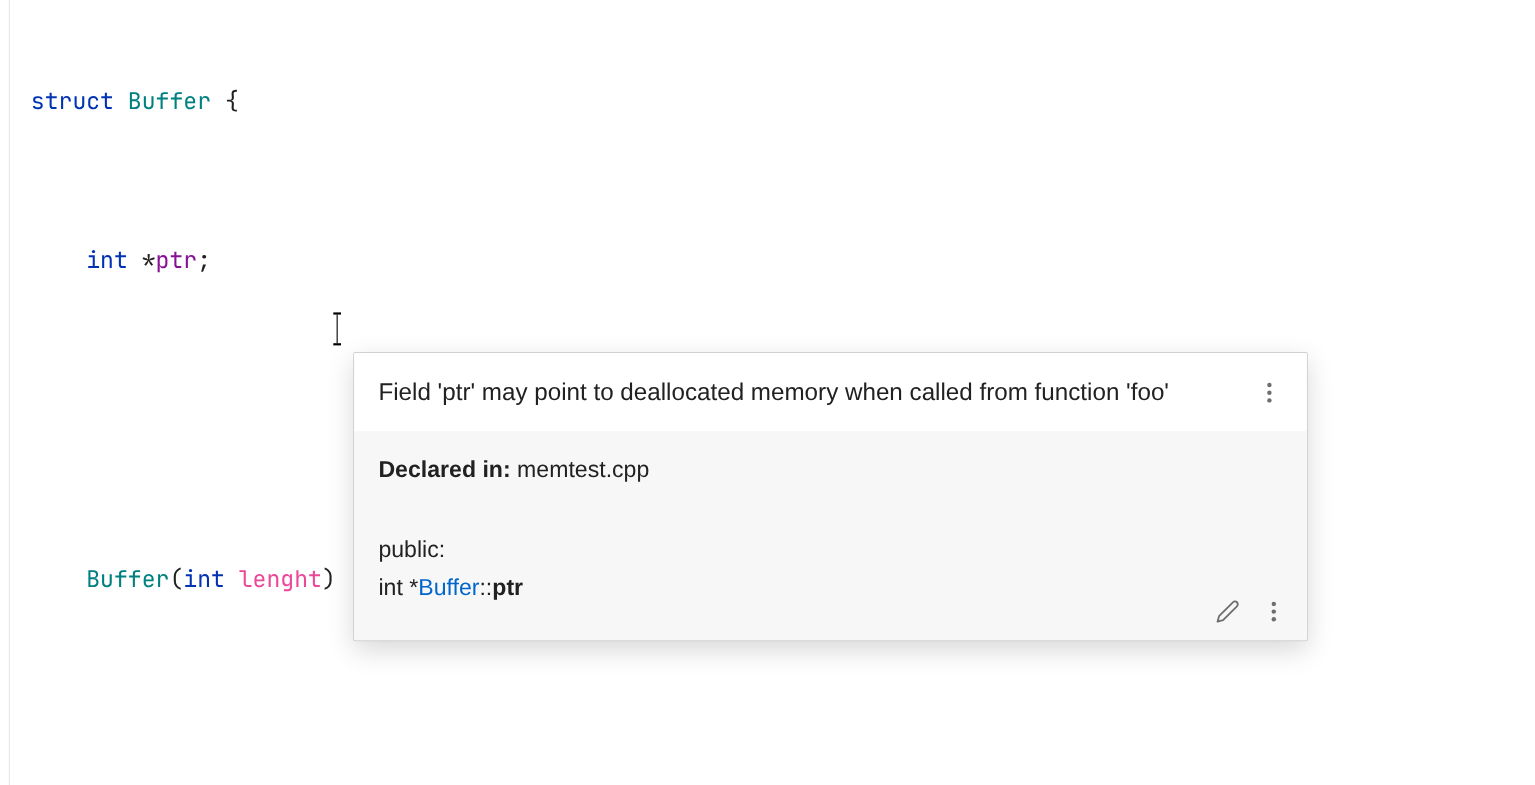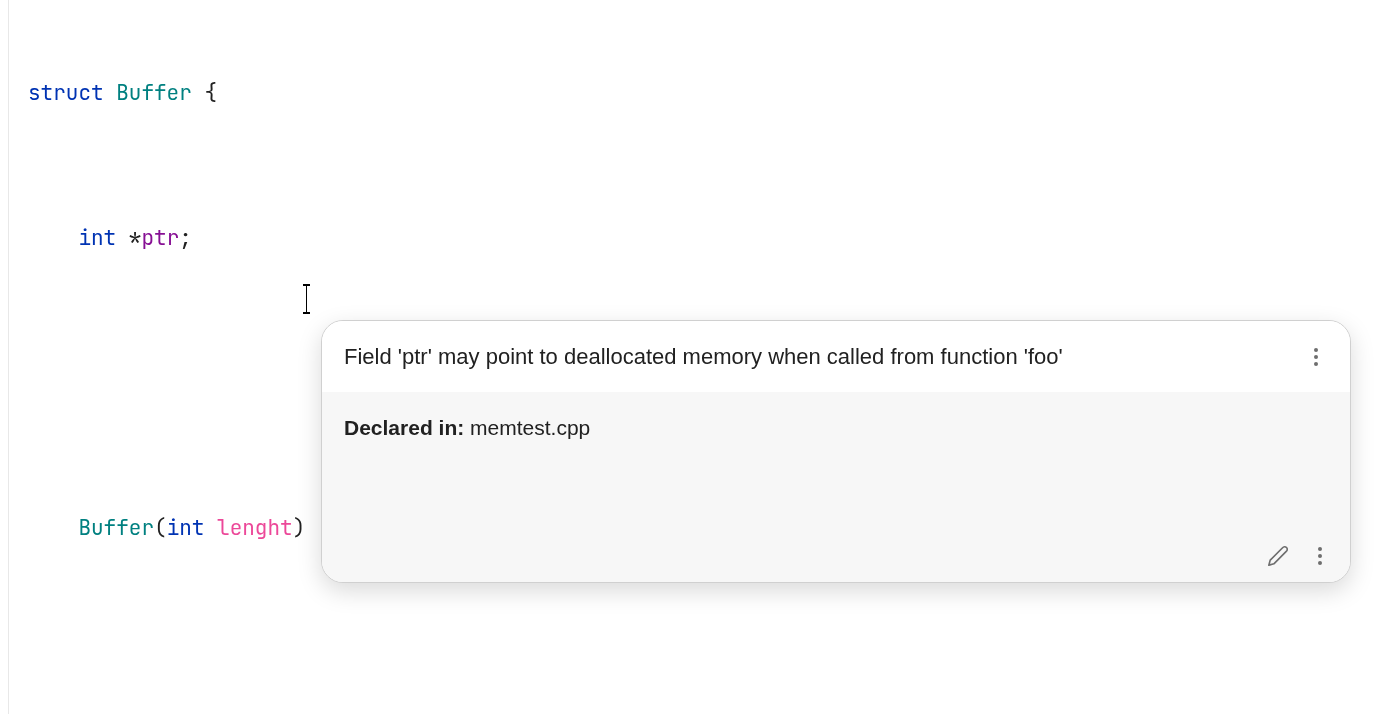--- a/index.html
+++ b/index.html
@@ -65,24 +65,24 @@
       background: #000;
       left: -3px;
     }
     .text-cursor::before { top: -2px; }
     .text-cursor::after { bottom: -2px; }
     
     .tooltip {
       position: absolute;
       left: 321px;
       top: 320px;
-      width: 1030px;
+      width: 868px;
       background: #ffffff;
       border: 1px solid #d0d0d0;
-      border-radius: 22px;
+      border-radius: 2px;
       box-shadow: 0 8px 24px rgba(0,0,0,0.15);
       overflow: hidden;
       font-family: -apple-system, BlinkMacSystemFont, 'Segoe UI', sans-serif;
     }
     .tooltip-header {
       padding: 18px 22px;
       background: #ffffff;
       display: flex;
       justify-content: space-between;
       align-items: center;
@@ -192,20 +192,22 @@
       <div class="more-dots">
         <span></span>
           <span></span>
           <span></span>
       </div>
     </div>
   </div>
   <div class="tooltip-body">
     <div class="tooltip-body-line"><span class="bold">Declared in:</span><span> </span><span>memtest.cpp</span></div>
     <div class="tooltip-body-line">&nbsp;</div>
+    <div class="tooltip-body-line">public:</div>
+    <div class="tooltip-body-line"><span>int </span><span>*</span><span class="class-ref">Buffer</span><span>::</span><span class="bold">ptr</span></div>
 
     <div class="tooltip-actions">
       <div class="icon-btn">
         <svg width="22" height="22" viewBox="0 0 24 24" fill="none" stroke="#6e6e6e" stroke-width="1.8" stroke-linecap="round" stroke-linejoin="round">
           <path d="M17 3a2.85 2.85 0 1 1 4 4L7.5 20.5 2 22l1.5-5.5L17 3z"></path>
         </svg>
       </div>
       <div class="icon-btn">
         <div class="more-dots">
           <span></span>

